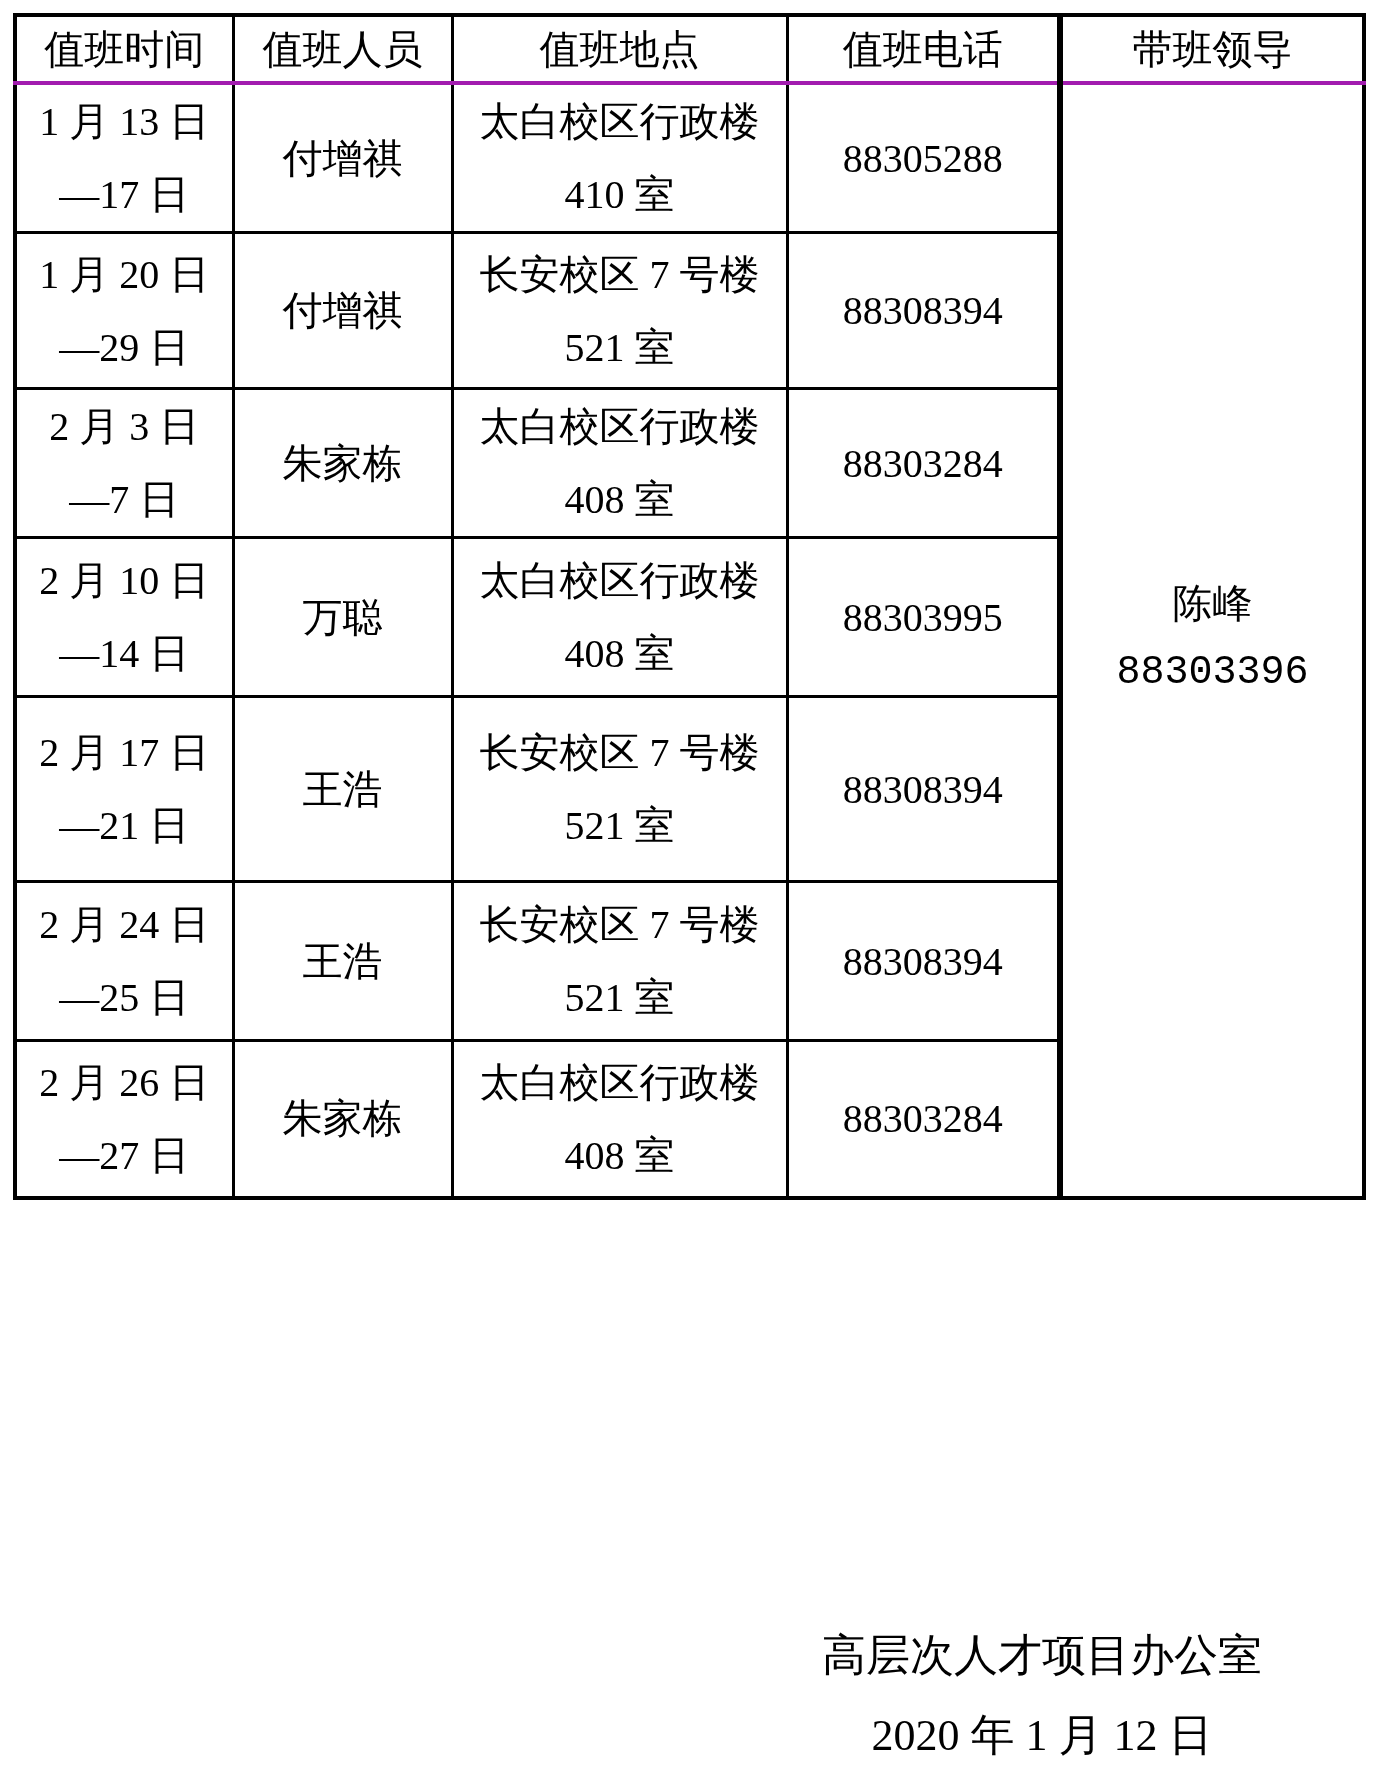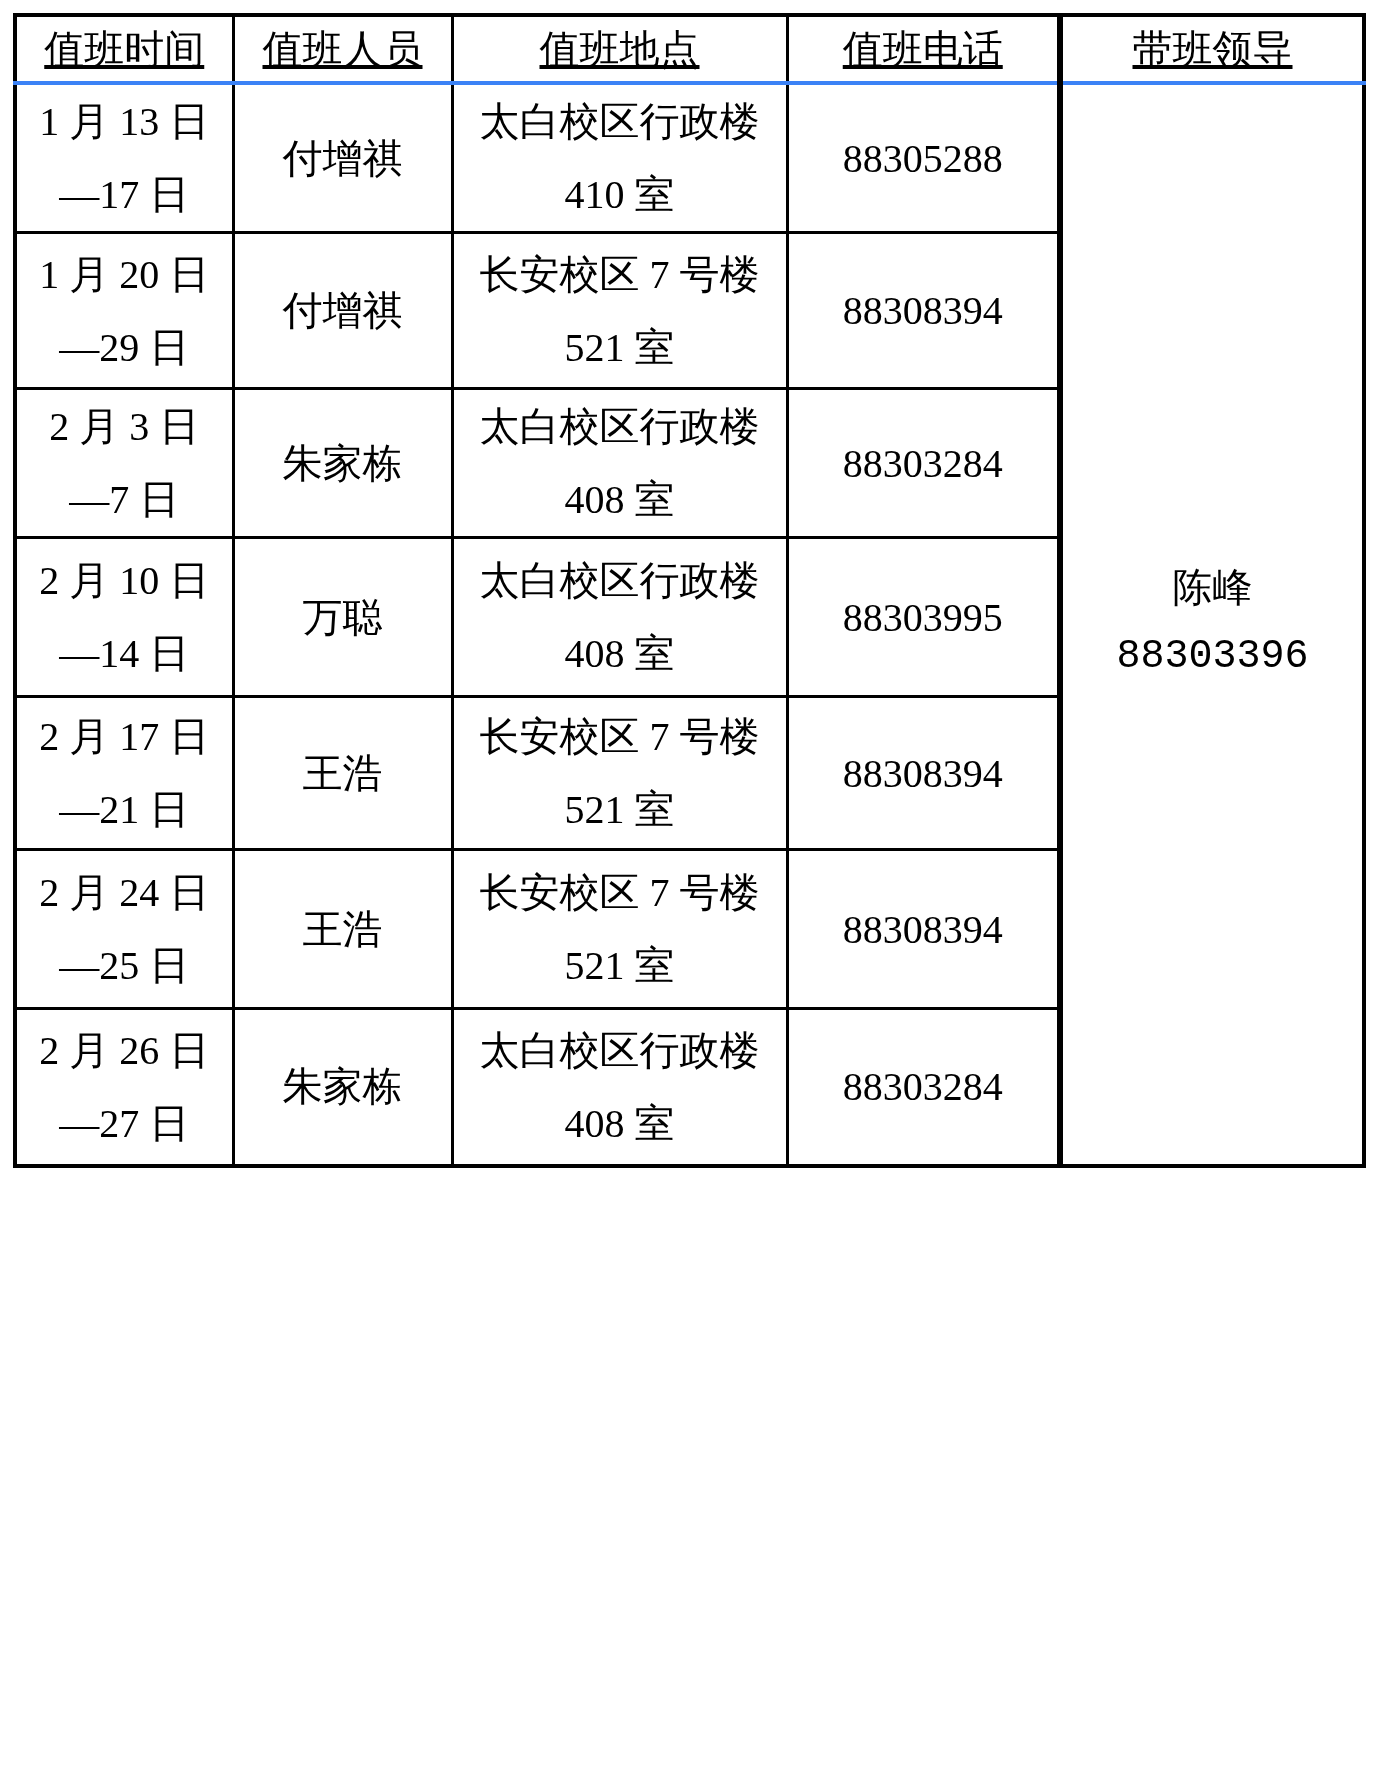--- a/index.html
+++ b/index.html
@@ -27,26 +27,26 @@
   .duty-table td {
     border: 3px solid #000;
     text-align: center;
     vertical-align: middle;
     font-size: 40px;
     font-weight: normal;
     padding: 0;
     overflow: hidden;
   }
   .duty-table thead tr { height: 68px; }
-  .duty-table thead th { border-bottom: 4px solid #3b82f6; text-decoration: underline; }
+  .duty-table thead th { border-bottom: 4px solid #a21caf; }
   tr.r1 { height: 143px; }
   tr.r2 { height: 156px; }
   tr.r3 { height: 140px; }
   tr.r4 { height: 159px; }
-  tr.r5 { height: 153px; }
+  tr.r5 { height: 185px; }
   tr.r6 { height: 159px; }
   tr.r7 { height: 157px; }
   .two-line div { line-height: 73px; text-align: center; }
   .leader-cell { border-left: 6px solid #000 !important; }
   .leader-cell div { line-height: 66px; font-family: Liberation Mono, monospace; }
 
   
   .notes {
     position: absolute;
     left: 100px;
@@ -183,14 +183,18 @@
         <td class="two-line">
           <div>太白校区行政楼</div>
           <div>408 室</div>
         </td>
         <td>88303284</td>
       </tr>
     </tbody>
   </table>
 
 
+  <div class="footer">
+    <div class="sig-line">高层次人才项目办公室</div>
+    <div class="sig-line">2020 年 1 月 12 日</div>
+  </div>
 
 </div>
 
 </body></html>

